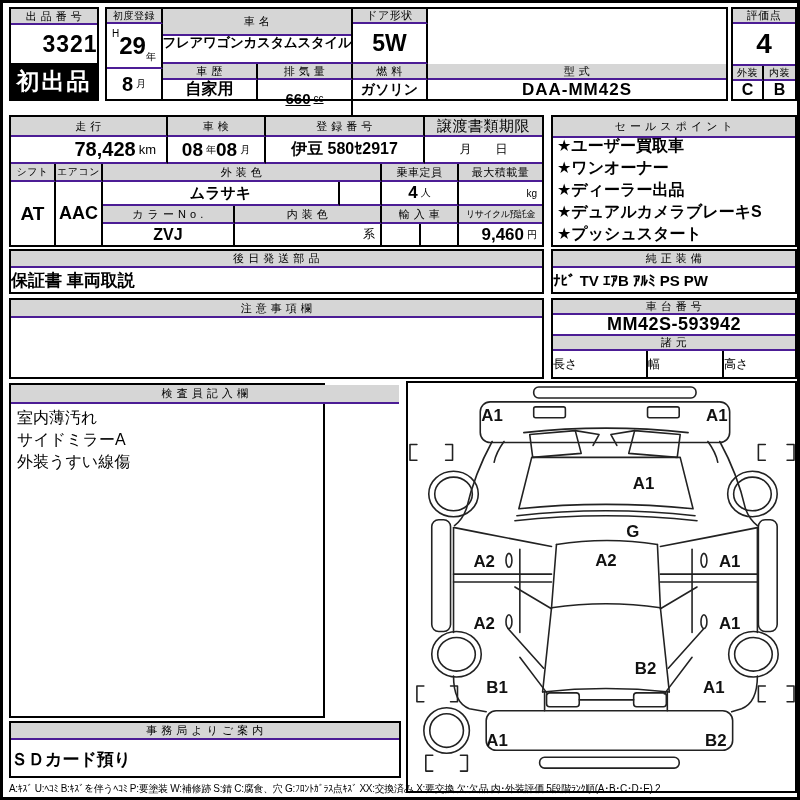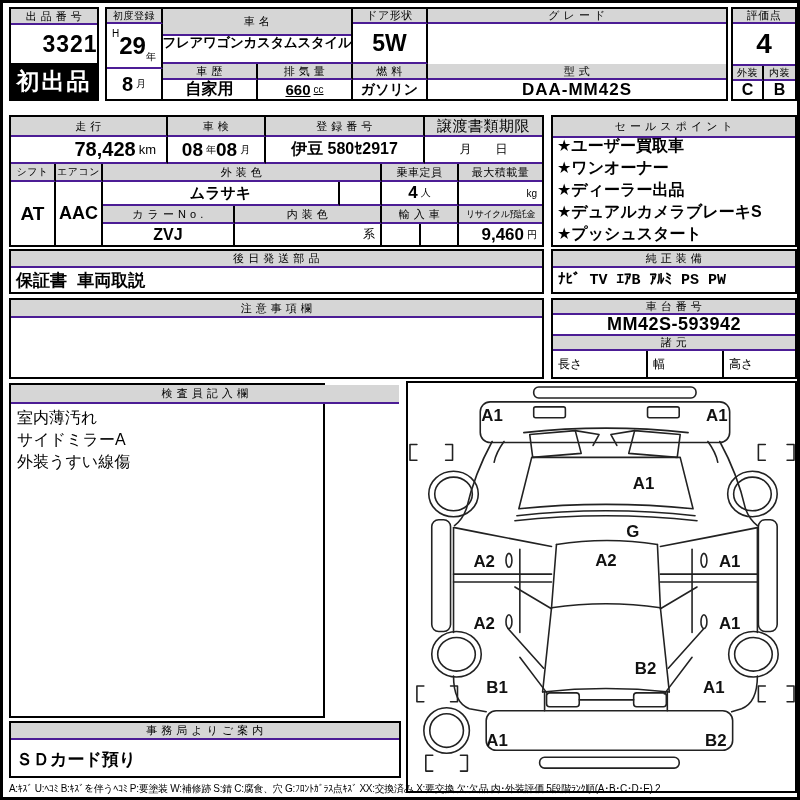--- a/index.html
+++ b/index.html
@@ -8,21 +8,21 @@
     border:3px solid #000; box-sizing:border-box; overflow:hidden;
     font-family:"Liberation Sans","DejaVu Sans",sans-serif; color:#000;
   }
   .abs{position:absolute; box-sizing:border-box;}
   .tbl{border:2px solid #000; background:#fff;}
   .c{position:absolute; box-sizing:border-box; display:flex; align-items:center; justify-content:center; overflow:hidden; white-space:nowrap;}
   .br{border-right:2px solid #000;}
   .bb{border-bottom:2px solid #4c1d95;}
   .g{background:#d6d6d6; font-size:11px; letter-spacing:0.5px;}
   .v{font-weight:bold;}
-  .left{justify-content:flex-start; padding-left:5px;font-family:Liberation Mono, monospace;}
+  .left{justify-content:flex-start; }
   .right{justify-content:flex-end; padding-right:5px;}
   .sm{font-size:10px; font-weight:normal;}
   .unit{font-size:10px; font-weight:normal; margin-left:3px;}
   .black-bar{background:#000; color:#fff; font-weight:bold; font-size:23px; letter-spacing:2px;}
   .sales-item{font-weight:bold; font-size:16px; line-height:22px; padding-left:4px; white-space:nowrap;}
   .insp-line{font-size:16px; line-height:22px; padding-left:2px; white-space:nowrap;}
   .dmg{font:bold 17px "Liberation Sans","DejaVu Sans",sans-serif; fill:#111; text-anchor:middle;}
   #car-svg{width:100%; height:100%; display:block;}
   #car-svg .ln{fill:none; stroke:#222; stroke-width:1.6px; stroke-linejoin:round; stroke-linecap:round;}
   #legend{font-size:10px; letter-spacing:-0.3px; white-space:nowrap; overflow:hidden;}
@@ -49,31 +49,30 @@
     <div class="c br" style="left:0;top:60px;width:56px;height:30px;">
       <span class="v" style="font-size:20px;">8</span>
         <span class="unit">月</span>
     </div>
 
     <div class="c g br bb" style="left:56px;top:0;width:190px;height:27px;">車  名</div>
     <div class="c v br bb" style="left:56px;top:15px;width:190px;height:40px;font-size:13.5px;letter-spacing:-0.3px;">フレアワゴンカスタムスタイル</div>
     <div class="c g br bb" style="left:56px;top:55px;width:95px;height:16px;">車 歴</div>
     <div class="c g br bb" style="left:151px;top:55px;width:95px;height:16px;">排 気 量</div>
     <div class="c v br" style="left:56px;top:71px;width:95px;height:19px;font-size:16px;">自家用</div>
-    <div class="c v br" style="left:151px;top:71px;width:95px;height:19px;font-size:15px;text-decoration:underline;">
+    <div class="c v br" style="left:151px;top:71px;width:95px;height:36px;font-size:15px;text-decoration:underline;">
       <span>660</span>
         <span class="unit">cc</span>
     </div>
 
     <div class="c g br bb" style="left:246px;top:0;width:75px;height:15px;">ドア形状</div>
     <div class="c v br bb" style="left:246px;top:15px;width:75px;height:40px;font-size:23px;">5W</div>
     <div class="c g br bb" style="left:246px;top:55px;width:75px;height:16px;">燃 料</div>
     <div class="c v br" style="left:246px;top:71px;width:75px;height:19px;font-size:14px;">ガソリン</div>
 
-    <div class="c g bb" style="left:321px;top:0;width:298px;height:15px;">グ レ ー ド</div>
     <div class="c g bb" style="left:321px;top:55px;width:298px;height:16px;">型 式</div>
     <div class="c v" style="left:321px;top:71px;width:298px;height:19px;font-size:17px;letter-spacing:1px;">DAA-MM42S</div>
   </div>
 
   <div class="abs tbl" style="left:728px;top:4px;width:66px;height:94px;">
     <div class="c g bb" style="left:0;top:0;width:62px;height:15px;">評価点</div>
     <div class="c v bb" style="left:0;top:15px;width:62px;height:42px;font-size:28px;">4</div>
     <div class="c g br bb" style="left:0;top:57px;width:31px;height:15px;font-size:10px;">外装</div>
     <div class="c g bb" style="left:31px;top:57px;width:31px;height:15px;font-size:10px;">内装</div>
     <div class="c v br" style="left:0;top:72px;width:31px;height:18px;font-size:16px;">C</div>

